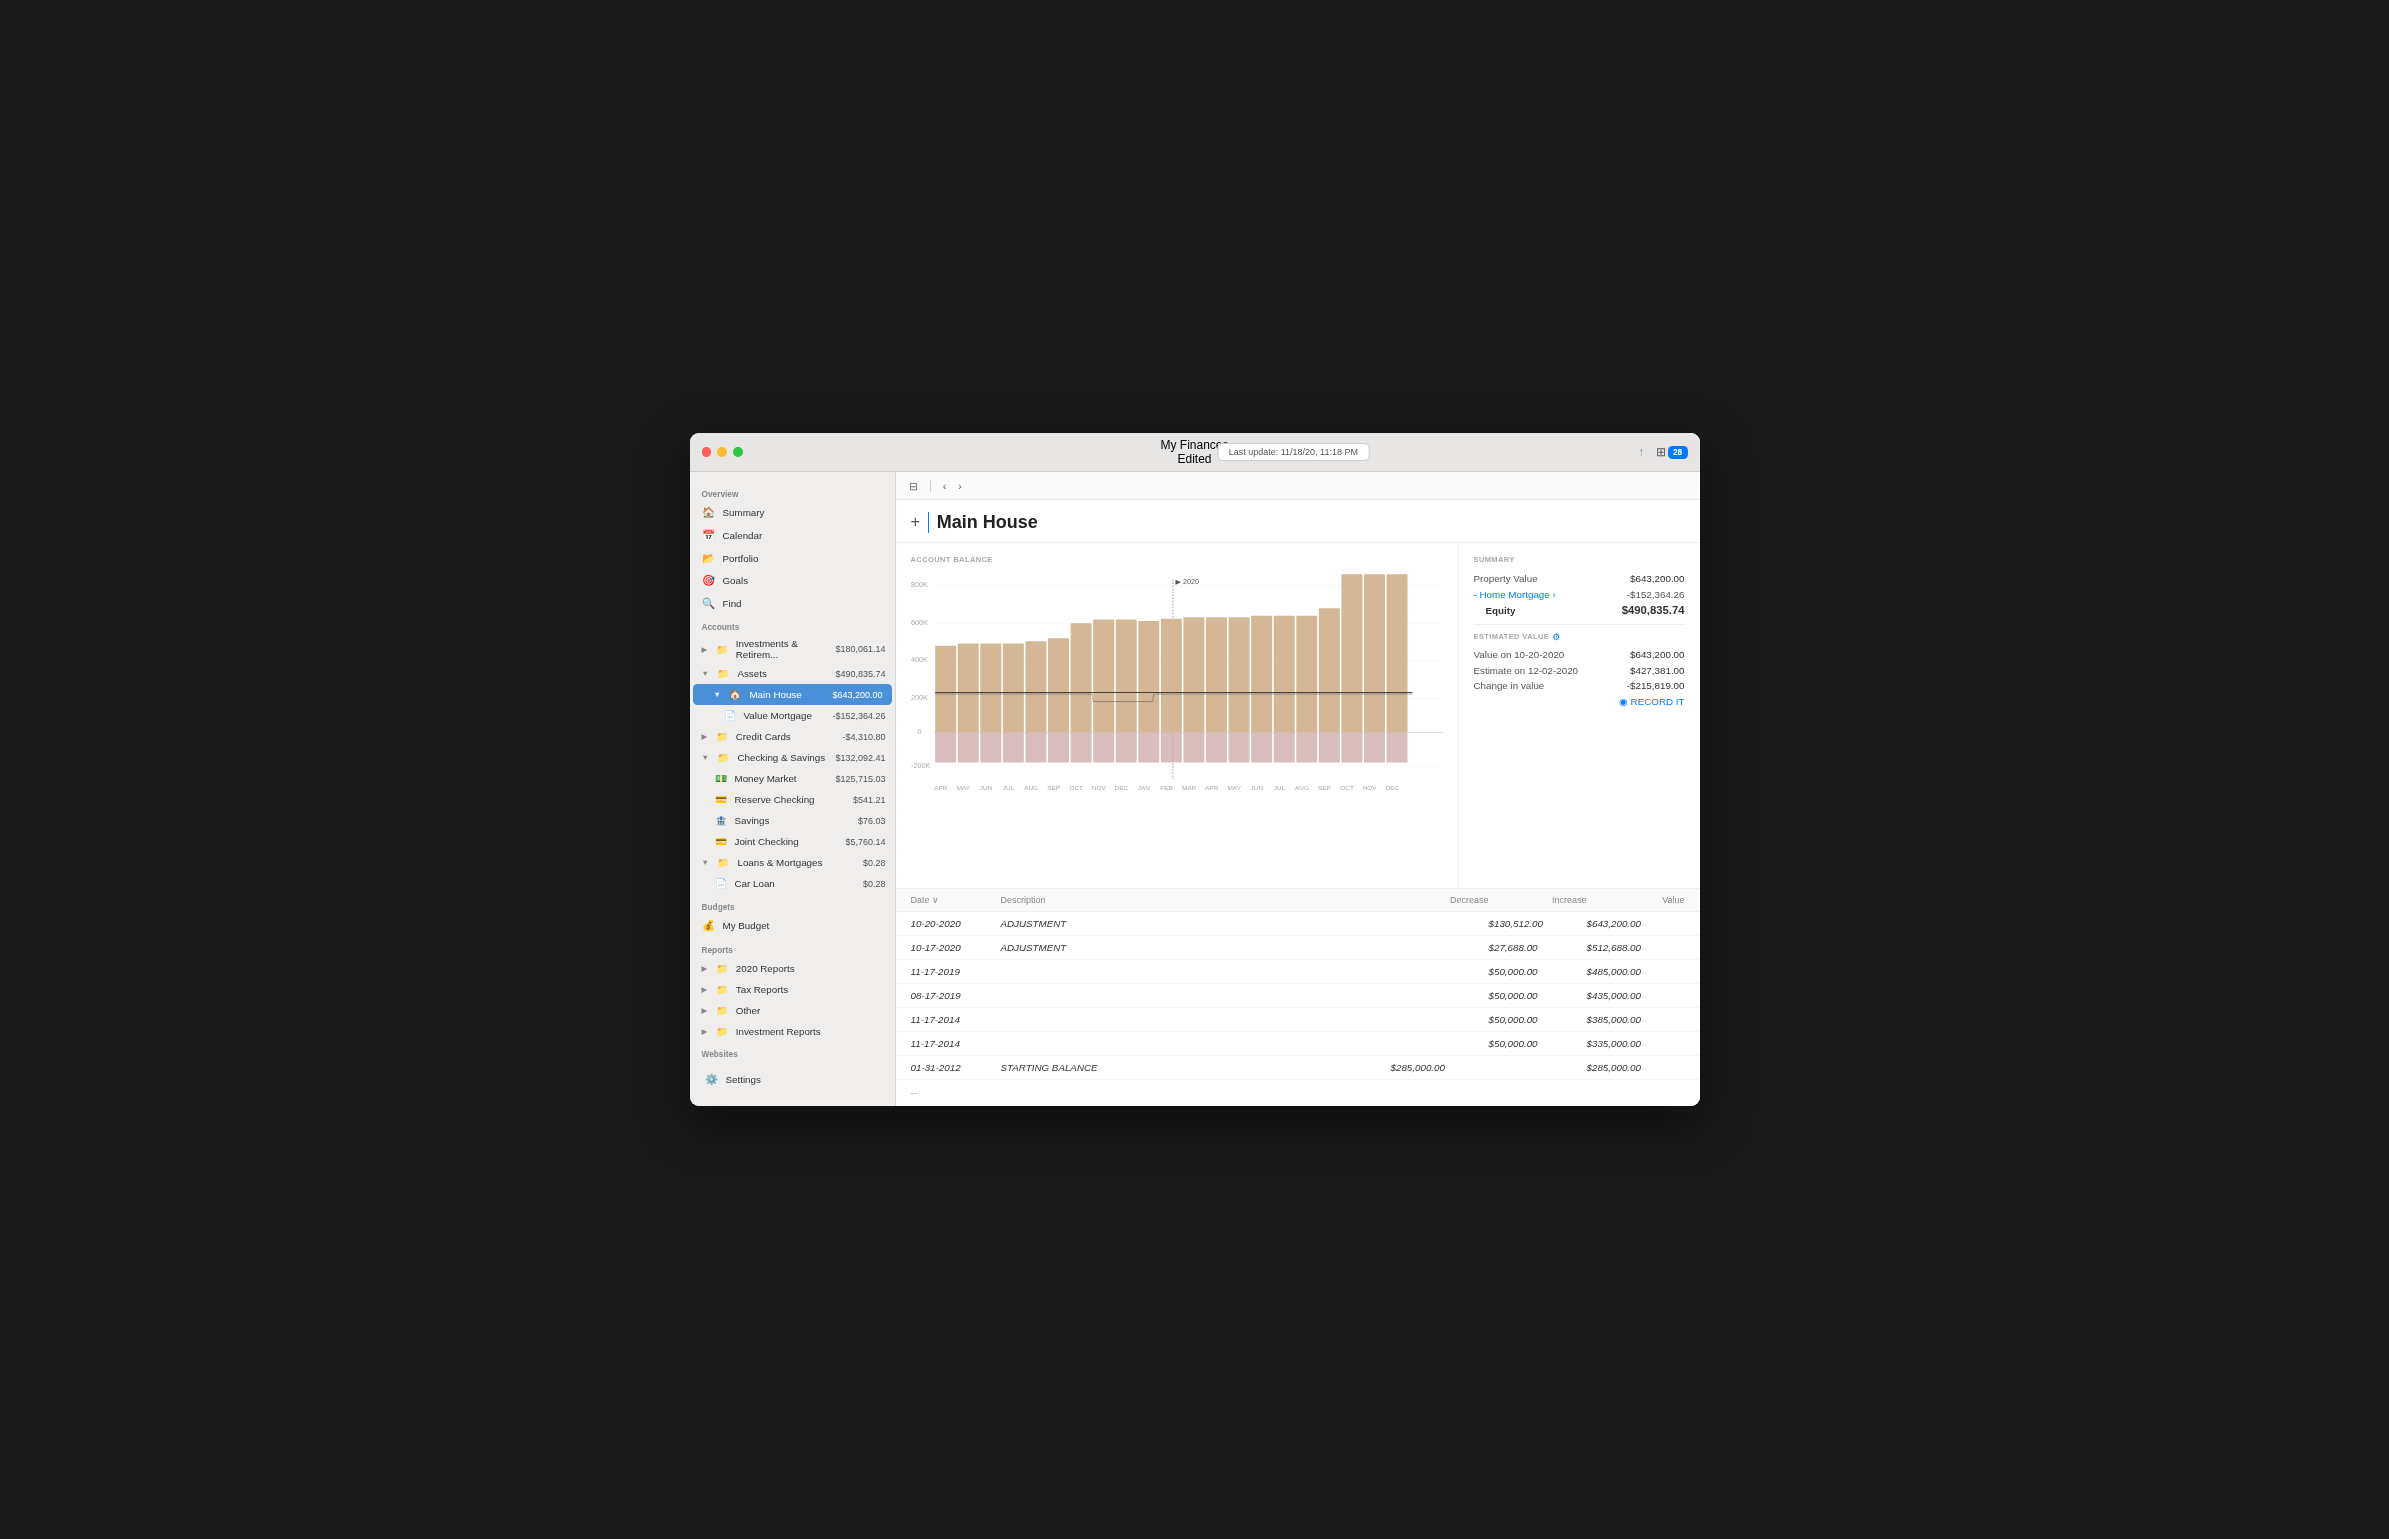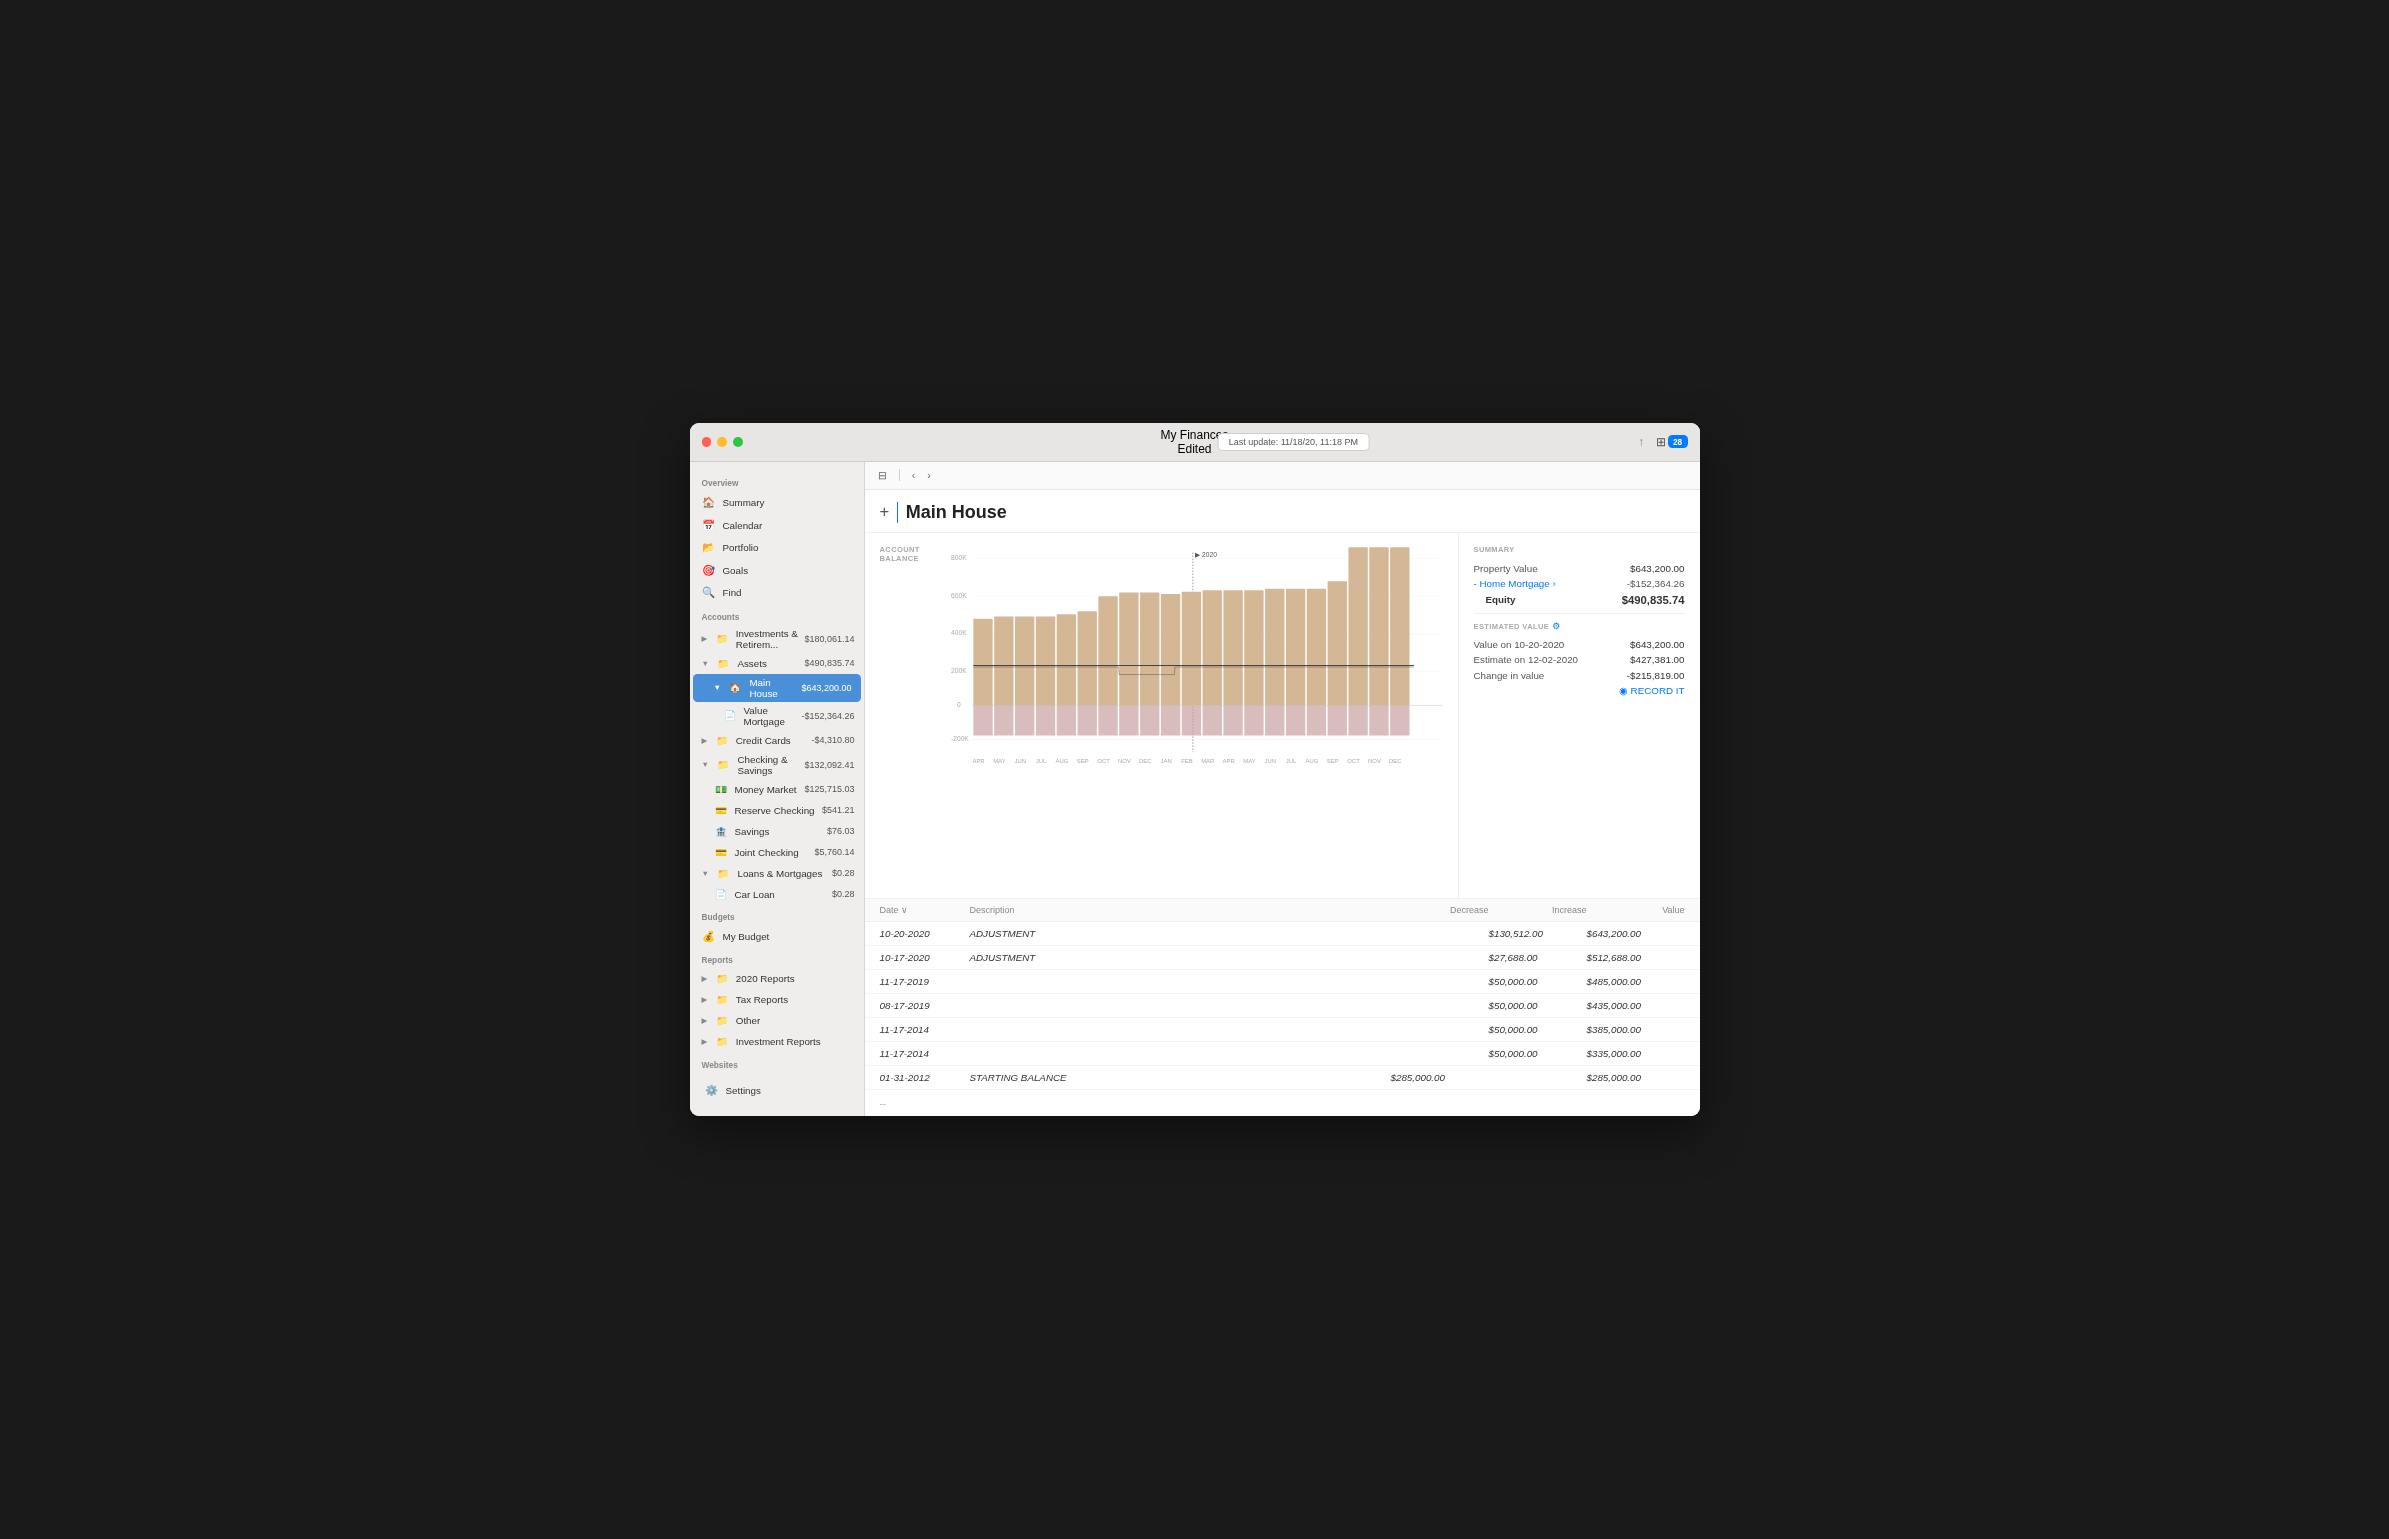--- a/index.html
+++ b/index.html
@@ -16,21 +16,21 @@
     .tl.green { background: #28c840; }
     .titlebar-actions { position: absolute; right: 12px; display: flex; gap: 9px; align-items: center; }
     .last-update-badge { background: white; border: 0.8px solid #d0cdcd; border-radius: 4.5px; padding: 3px 10.6px; font-size: 9px; color: #555; }
     .titlebar-btn { color: #888; font-size: 12px; background: none; border: none; cursor: pointer; padding: 3px; }
     .notification-badge { background: #007aff; color: white; border-radius: 4.5px; padding: 1.5px 5.3px; font-size: 8.3px; font-weight: 600; }
     
     
     .app-body { display: flex; flex: 1; }
     
     
-    .sidebar { width: 175px; background: #f0eded; border-right: 0.8px solid #d8d5d5; display: flex; flex-direction: column; padding: 9px 0; overflow-y: auto; }
+    .sidebar { width: 206px; background: #f0eded; border-right: 0.8px solid #d8d5d5; display: flex; flex-direction: column; padding: 9px 0; overflow-y: auto; }
     .sidebar-section-label { font-size: 8.3px; font-weight: 600; color: #888; padding: 7.5px 12px 3px; text-transform: none; }
     .sidebar-item { display: flex; align-items: center; padding: 3.8px 9px; cursor: pointer; border-radius: 4.5px; margin: 0 3px; font-size: 9.8px; color: #333; gap: 6px; }
     .sidebar-item .icon { width: 15px; height: 15px; display: flex; align-items: center; justify-content: center; color: #007aff; font-size: 10.6px; flex-shrink: 0; }
     .sidebar-item .label { flex: 1; }
     .sidebar-group-item { display: flex; align-items: center; padding: 3px 9px 3px 12px; cursor: pointer; font-size: 9.8px; color: #333; gap: 6px; }
     .sidebar-group-item.active { background: #4a90d9; color: white; border-radius: 4.5px; margin: 0 3px; }
     .sidebar-group-item.active .amount { color: white; }
     .sidebar-group-item .icon { width: 15px; height: 15px; display: flex; align-items: center; justify-content: center; color: #007aff; font-size: 9.8px; flex-shrink: 0; }
     .sidebar-group-item.active .icon { color: white; }
     .sidebar-group-item .label { flex: 1; }
@@ -46,21 +46,21 @@
     
     .page-header { display: flex; align-items: center; padding: 12px 15px 9px; gap: 7.5px; border-bottom: 0.8px solid #efefef; }
     .add-btn { background: none; border: none; font-size: 16.6px; color: #555; cursor: pointer; line-height: 1; }
     .page-title { font-size: 18px; font-weight: 600; color: #222; }
     .page-divider { width: 1.5px; height: 21px; background: #007aff; }
     
     
     .content-area { display: flex; flex: 1; overflow: hidden; }
     
     
-    .chart-section { flex: 1; padding: 12px 15px; border-right: 0.8px solid #efefef; display: flex; flex-direction: row; }
+    .chart-section { flex: 1; padding: 12px 15px; border-right: 0.8px solid #efefef; display: flex; flex-direction: column; }
     .chart-label { font-size: 7.5px; font-weight: 600; color: #aaa; letter-spacing: 0.4px; margin-bottom: 7.5px; }
     
     
     .summary-panel { width: 241px; padding: 12px 15px; flex-shrink: 0; }
     .summary-title { font-size: 7.5px; font-weight: 600; color: #aaa; letter-spacing: 0.4px; margin-bottom: 9px; }
     .summary-row { display: flex; justify-content: space-between; align-items: center; margin-bottom: 4.5px; font-size: 9.8px; gap: 8px; }
     .summary-row .s-label { color: #555; }
     .summary-row .s-value { color: #333; font-weight: 500; }
     .summary-row.link .s-label { color: #007aff; cursor: pointer; }
     .summary-row.link .s-value { color: #555; }

